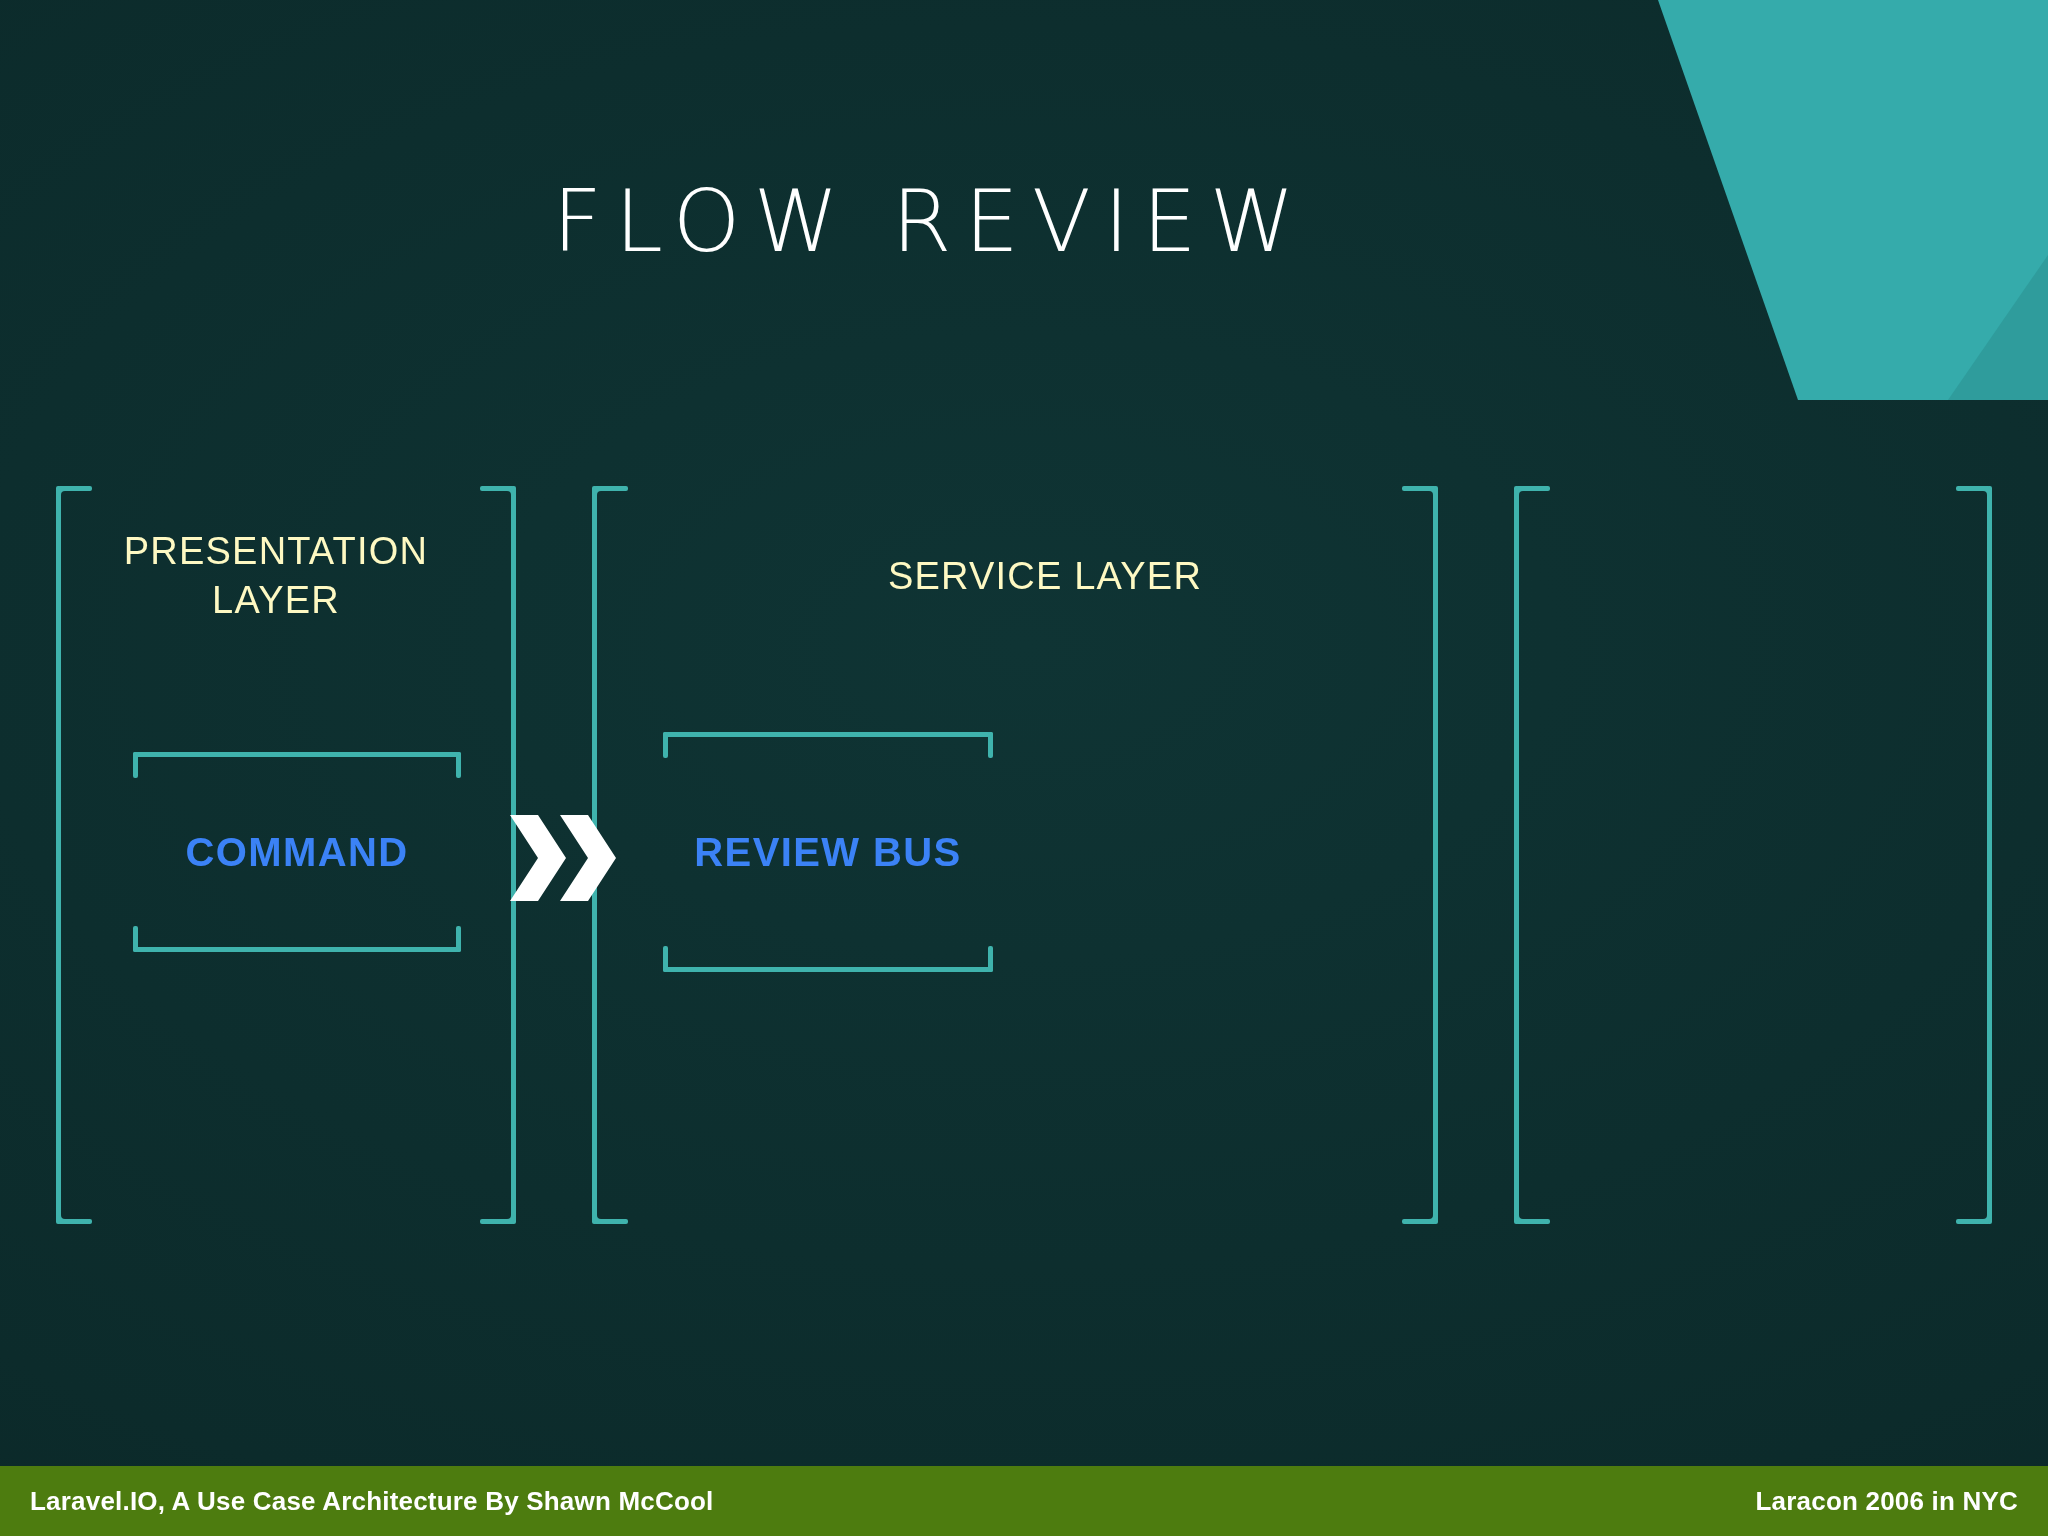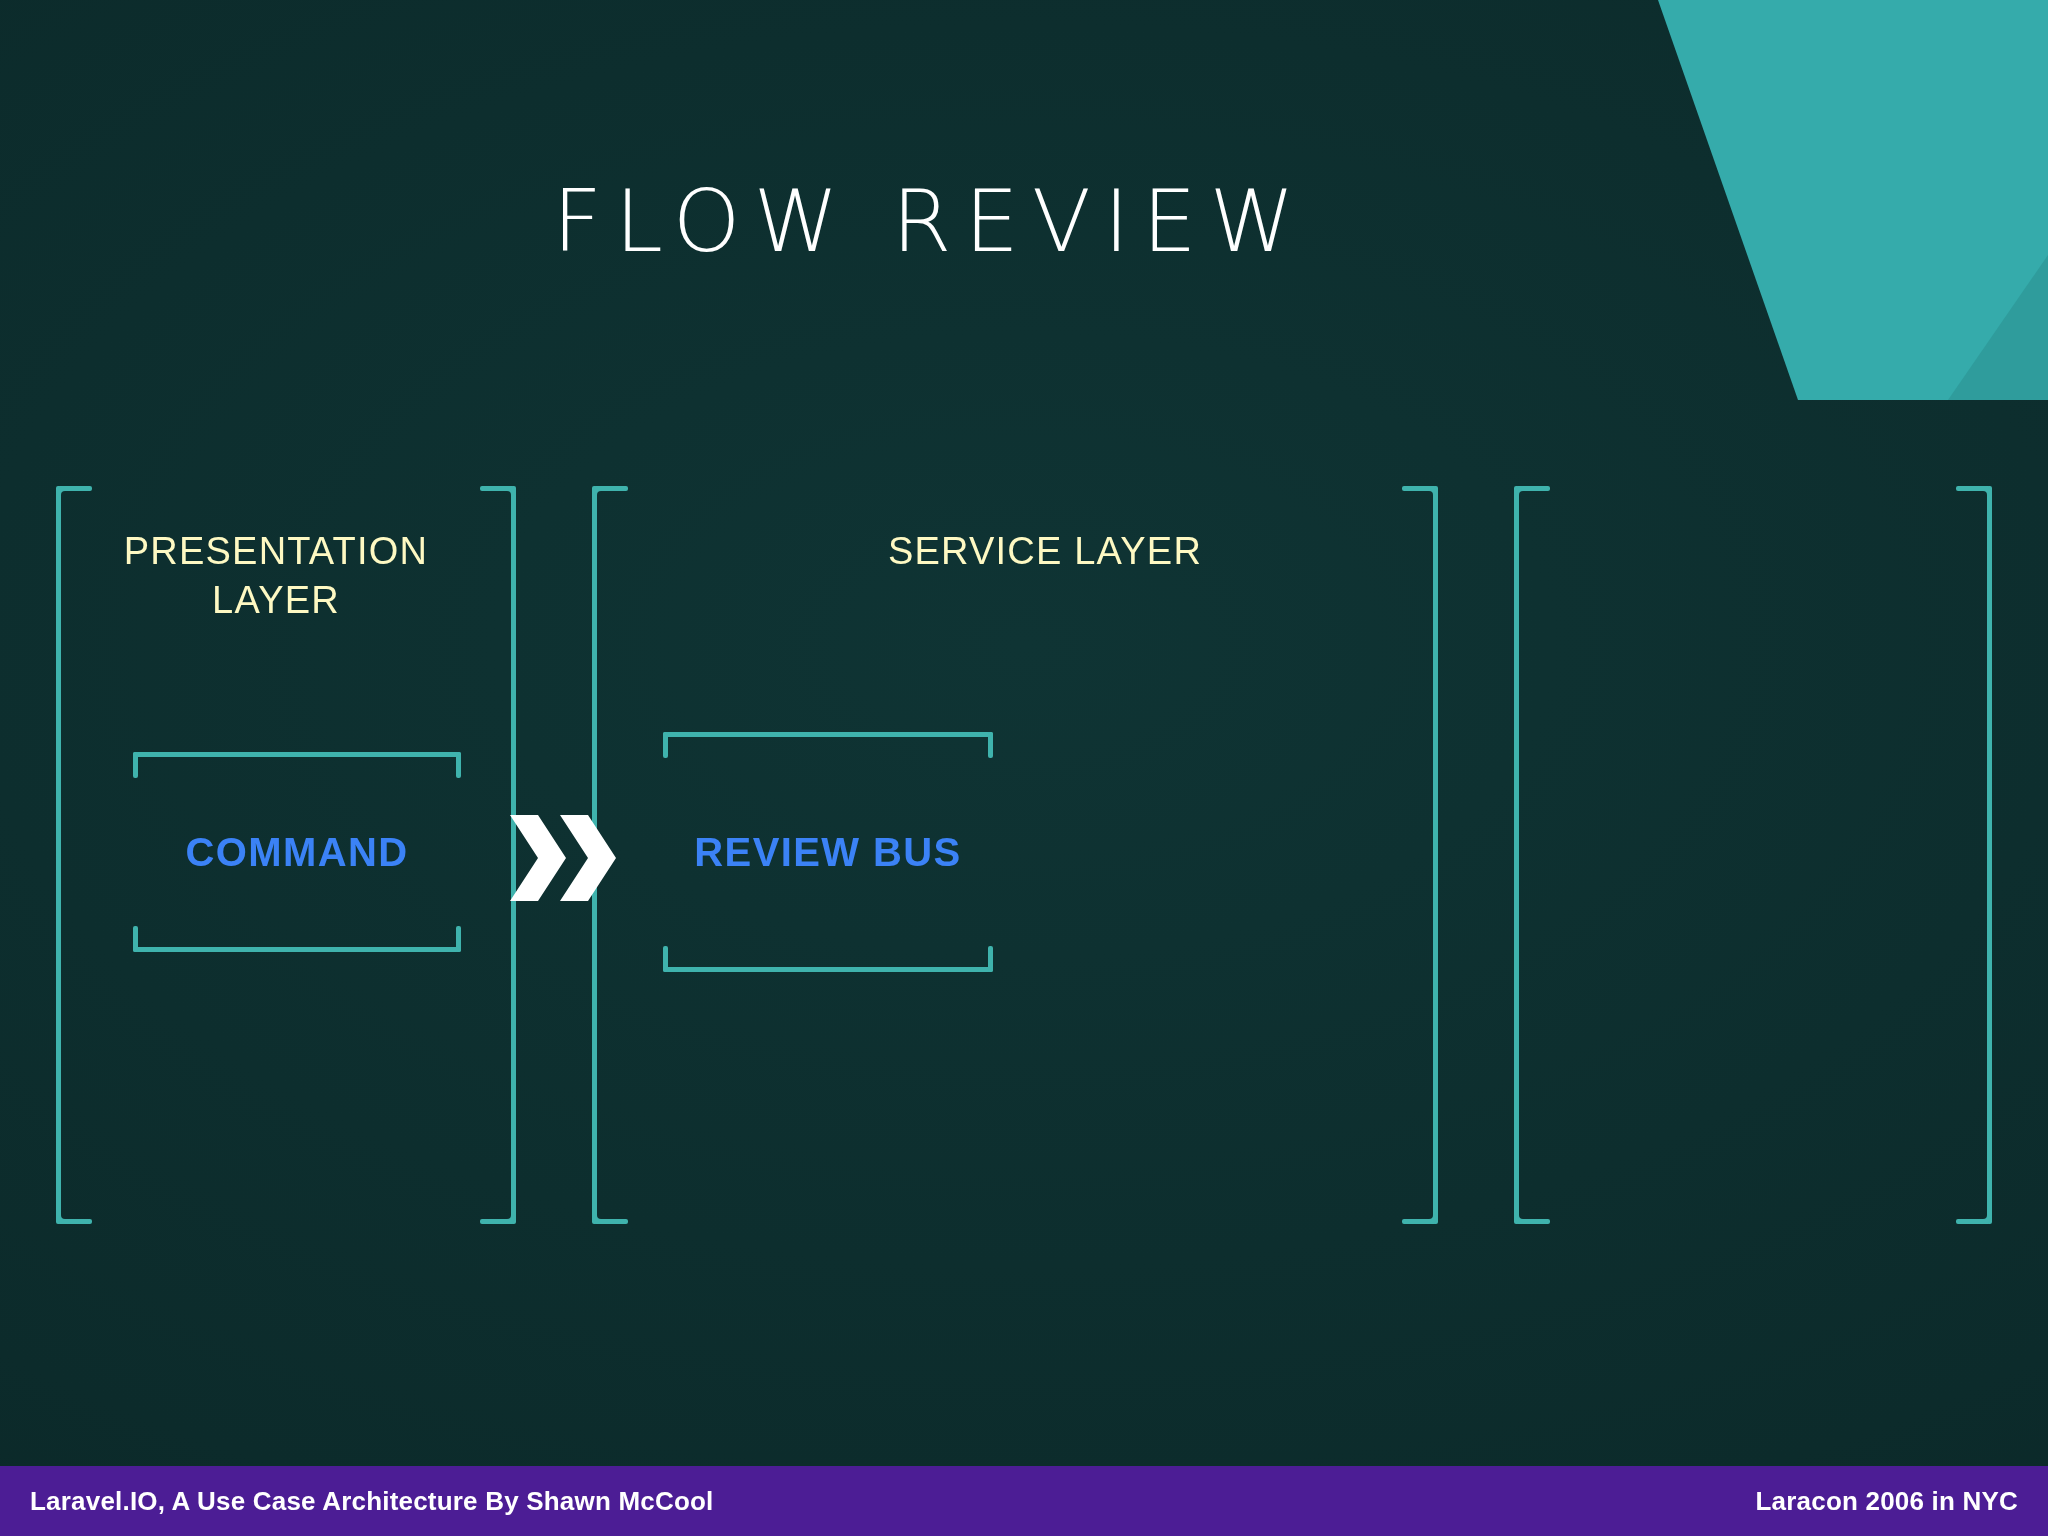--- a/index.html
+++ b/index.html
@@ -180,21 +180,21 @@
   }
   .chevrons svg { display: block; width: 100%; height: 100%; }
 
   
   .footer {
     position: absolute;
     left: 0;
     bottom: 0;
     width: 2048px;
     height: 70px;
-    background: #4c1d95;
+    background: #4d7c0f;
     display: flex;
     align-items: center;
     justify-content: space-between;
     box-sizing: border-box;
     padding: 4px 30px;
   }
   .footer .f-left,
   .footer .f-right {
     color: #ffffff;
     font-weight: bold;
@@ -261,21 +261,21 @@
     <div class="bracket right" style="left:1956px;">
       <div class="stem"></div>
       <div class="arm top"></div>
       <div class="arm bottom"></div>
       <div class="corner tr"></div>
       <div class="corner br"></div>
     </div>
 
     <div class="layer-title" style="left:96px; top:527px; width:360px;">PRESENTATION LAYER</div>
 
-    <div class="layer-title" style="left:700px; top:527px; width:690px;">SERVICE LAYER</div>
+    <div class="layer-title" style="left:700px; top:552px; width:690px;">SERVICE LAYER</div>
 
 
     <div class="inner-box" style="left:133px; top:752px; width:328px; height:200px;">
       <div class="hbar top"></div>
       <div class="hbar bottom"></div>
       <div class="stub tl"></div>
       <div class="stub tr"></div>
       <div class="stub bl"></div>
       <div class="stub br"></div>
       <div class="box-label">COMMAND</div>

